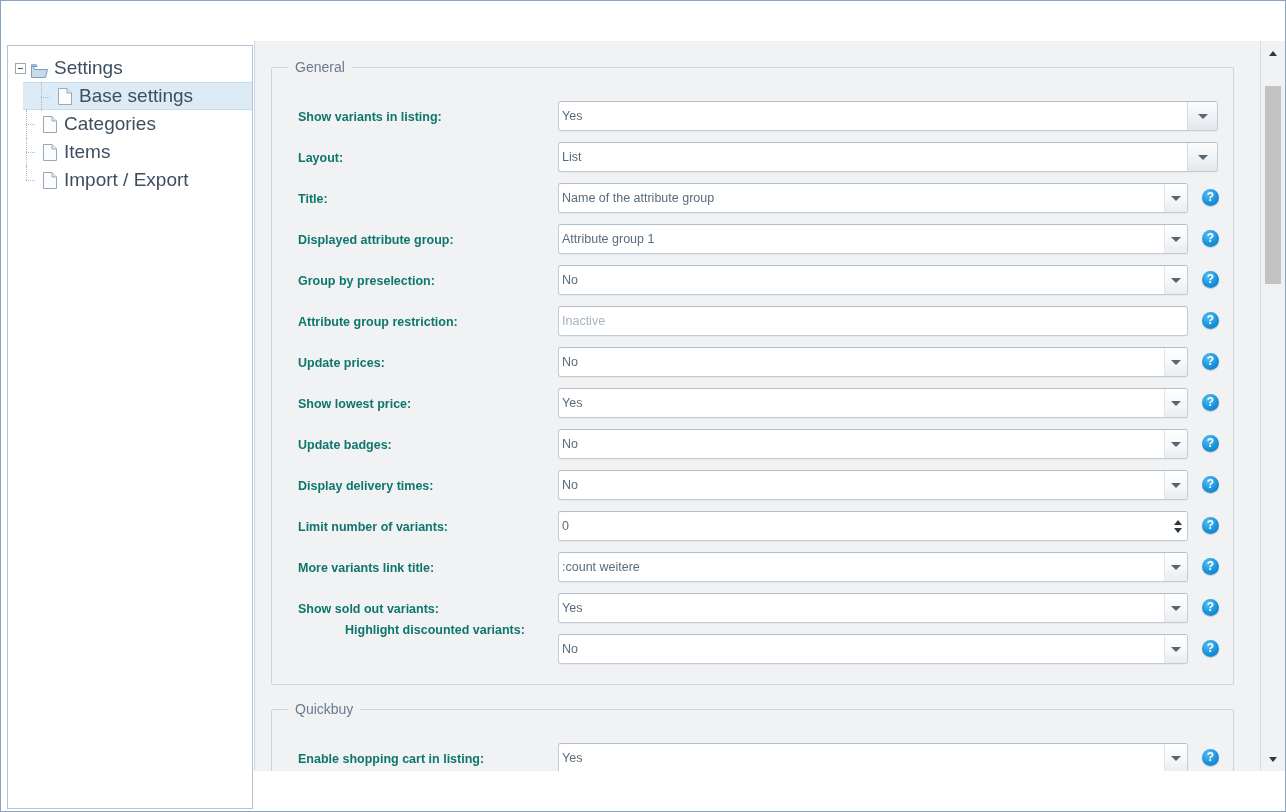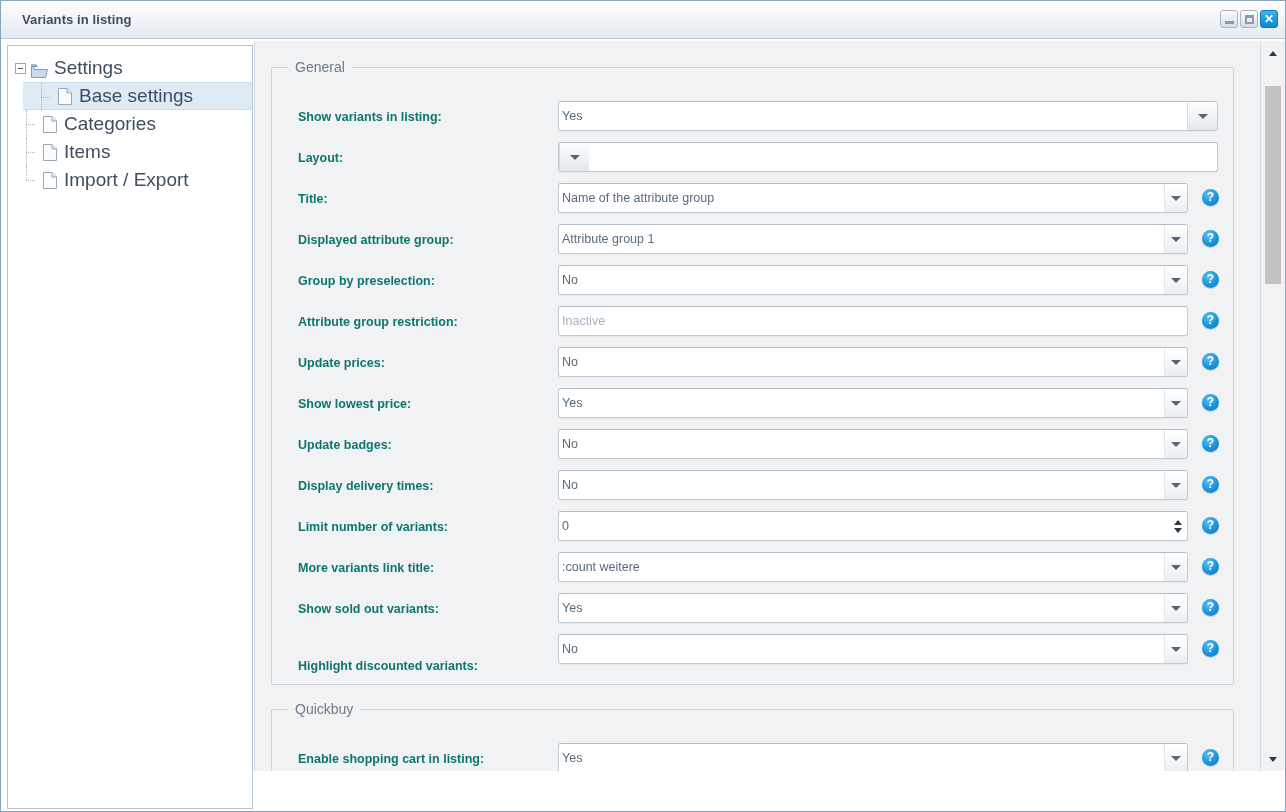--- a/index.html
+++ b/index.html
@@ -320,32 +320,20 @@
     text-shadow: 0 -1px 0 rgba(0,0,0,0.25);
     cursor: pointer;
     box-shadow: inset 0 1px 0 rgba(255,255,255,0.35);
   }
 </style>
 </head>
 <body>
 
 <div class="window">
 
-  <div class="titlebar">
-    <div class="titlebar-text">Variants in listing</div>
-    <div class="winbtns">
-      <div class="wb wb-min">
-          <span class="glyph"></span>
-        </div>
-      <div class="wb wb-max">
-          <span class="glyph"></span>
-        </div>
-      <div class="wb wb-close">✕</div>
-    </div>
-  </div>
 
   <div class="sidebar">
     <div class="tree">
 
       <div class="tree-row root">
         <span class="expander"></span>
         <span class="ico-folder">
           <svg width="17" height="14" viewBox="0 0 17 14">
             <path d="M0.5 2.5 L0.5 13.5 L14.5 13.5 L16.5 5.5 L3.5 5.5 L2.5 2.5 Z" fill="#c6dced" stroke="#7f9cb8" stroke-width="1"></path>
             <path d="M0.5 2.5 L0.5 0.8 L5.2 0.8 L6.2 2.5 Z" fill="#a8c8e2" stroke="#7f9cb8" stroke-width="1"></path>
@@ -415,20 +403,21 @@
         <div id="general-fields">
             <div class="field-label" style="top: 35px;">Show variants in listing:</div>
             <div class="ctl ctl-wide" style="top: 26px;">
               <div class="ctl-value">Yes</div>
               <div class="ctl-arrow wide-arrow">
                 <span class="tri-down"></span>
               </div>
             </div>
             <div class="field-label" style="top: 76px;">Layout:</div>
             <div class="ctl ctl-wide" style="top: 67px;">
+              <div class="ctl-value">List</div>
               <div class="ctl-arrow wide-arrow">
                 <span class="tri-down"></span>
               </div>
             </div>
             <div class="field-label" style="top: 117px;">Title:</div>
             <div class="ctl ctl-norm" style="top: 108px;">
               <div class="ctl-value">Name of the attribute group</div>
               <div class="ctl-arrow">
                 <span class="tri-down"></span>
               </div>
@@ -505,21 +494,21 @@
             </div>
             <div class="help-icon help-pos" style="top: 483px;">?</div>
             <div class="field-label" style="top: 527px;">Show sold out variants:</div>
             <div class="ctl ctl-norm" style="top: 518px;">
               <div class="ctl-value">Yes</div>
               <div class="ctl-arrow">
                 <span class="tri-down"></span>
               </div>
             </div>
             <div class="help-icon help-pos" style="top: 524px;">?</div>
-            <div class="field-label" style="top: 584px;">Highlight discounted variants:</div>
+            <div class="field-label" style="top: 548px; margin-left: 47px;">Highlight discounted variants:</div>
             <div class="ctl ctl-norm" style="top: 559px;">
               <div class="ctl-value">No</div>
               <div class="ctl-arrow">
                 <span class="tri-down"></span>
               </div>
             </div>
             <div class="help-icon help-pos" style="top: 565px;">?</div>
           </div>
       </fieldset>
 

